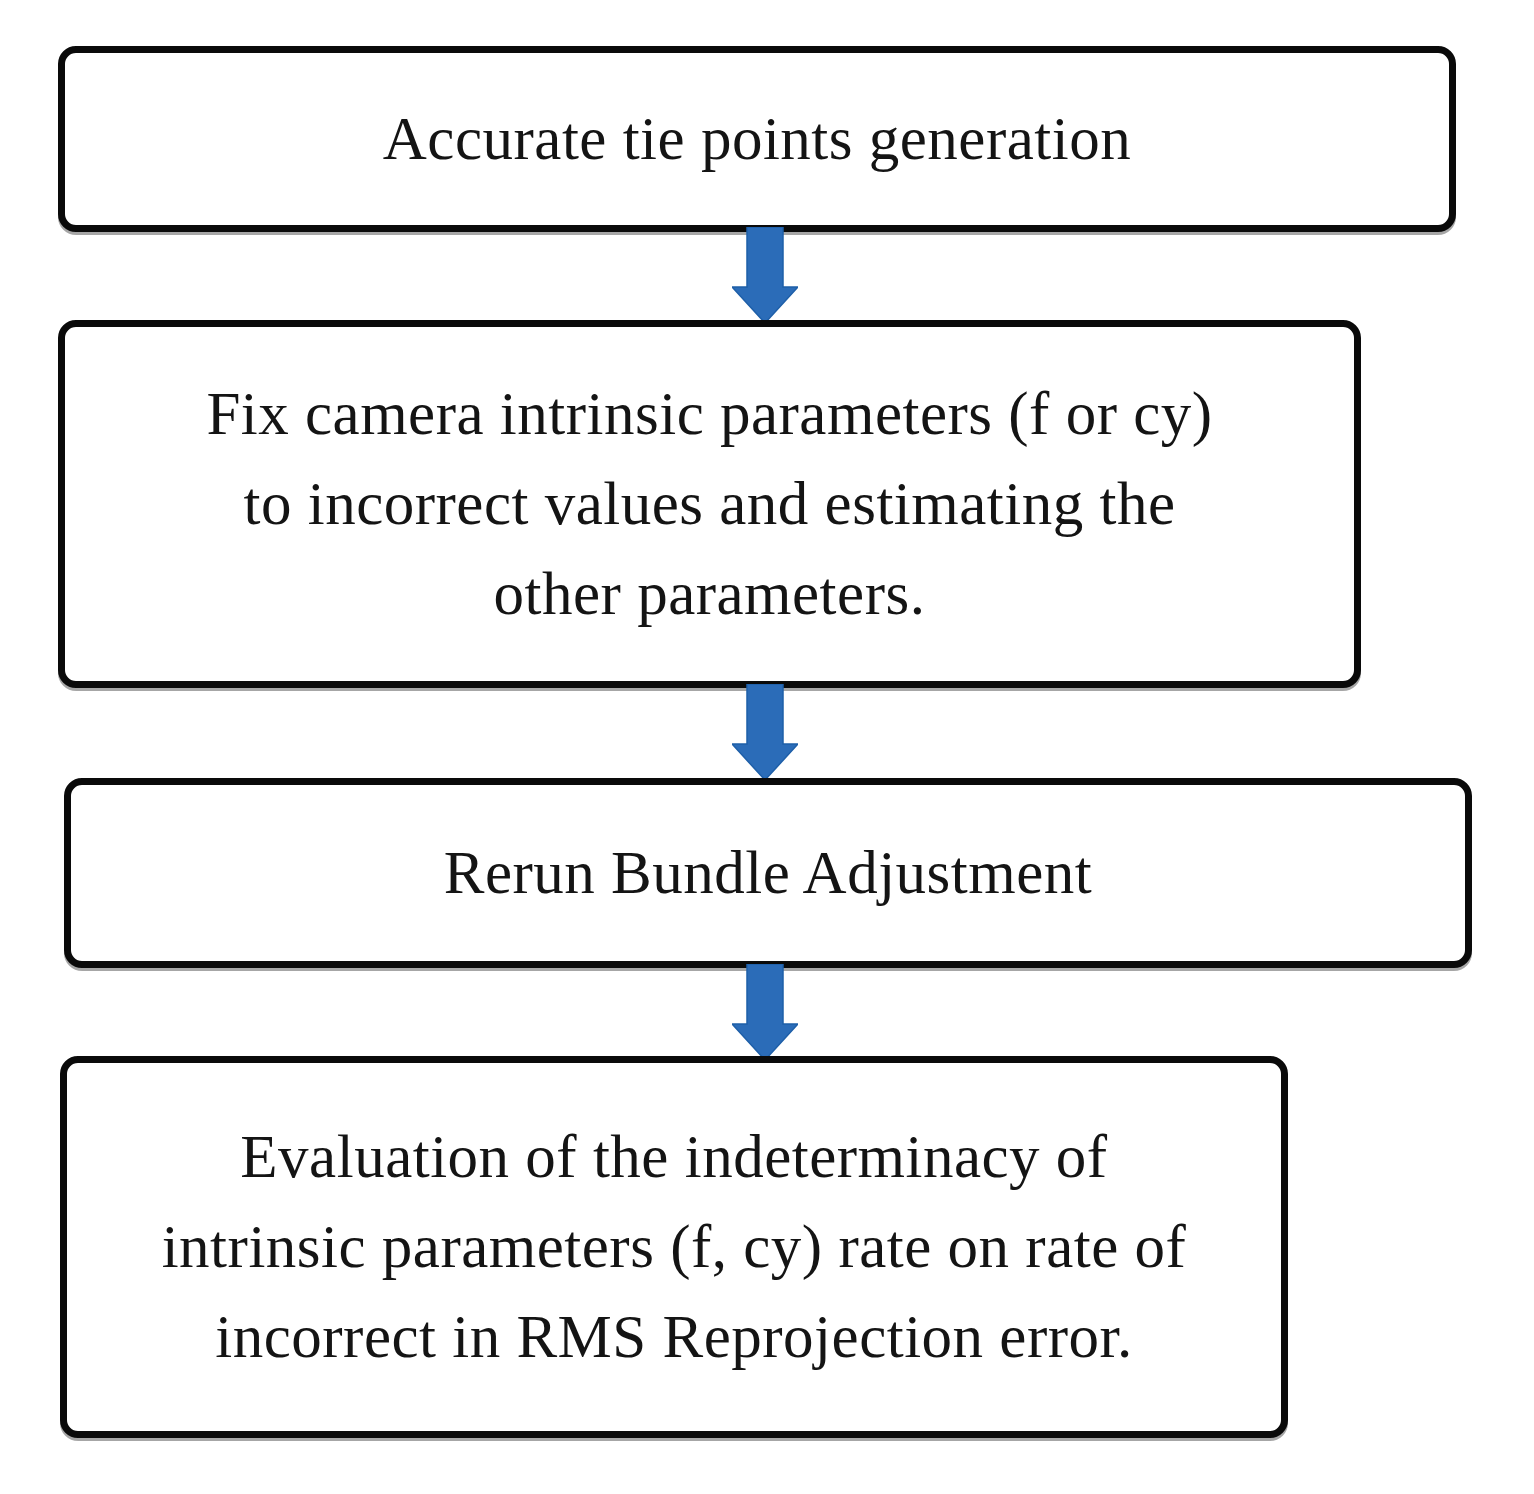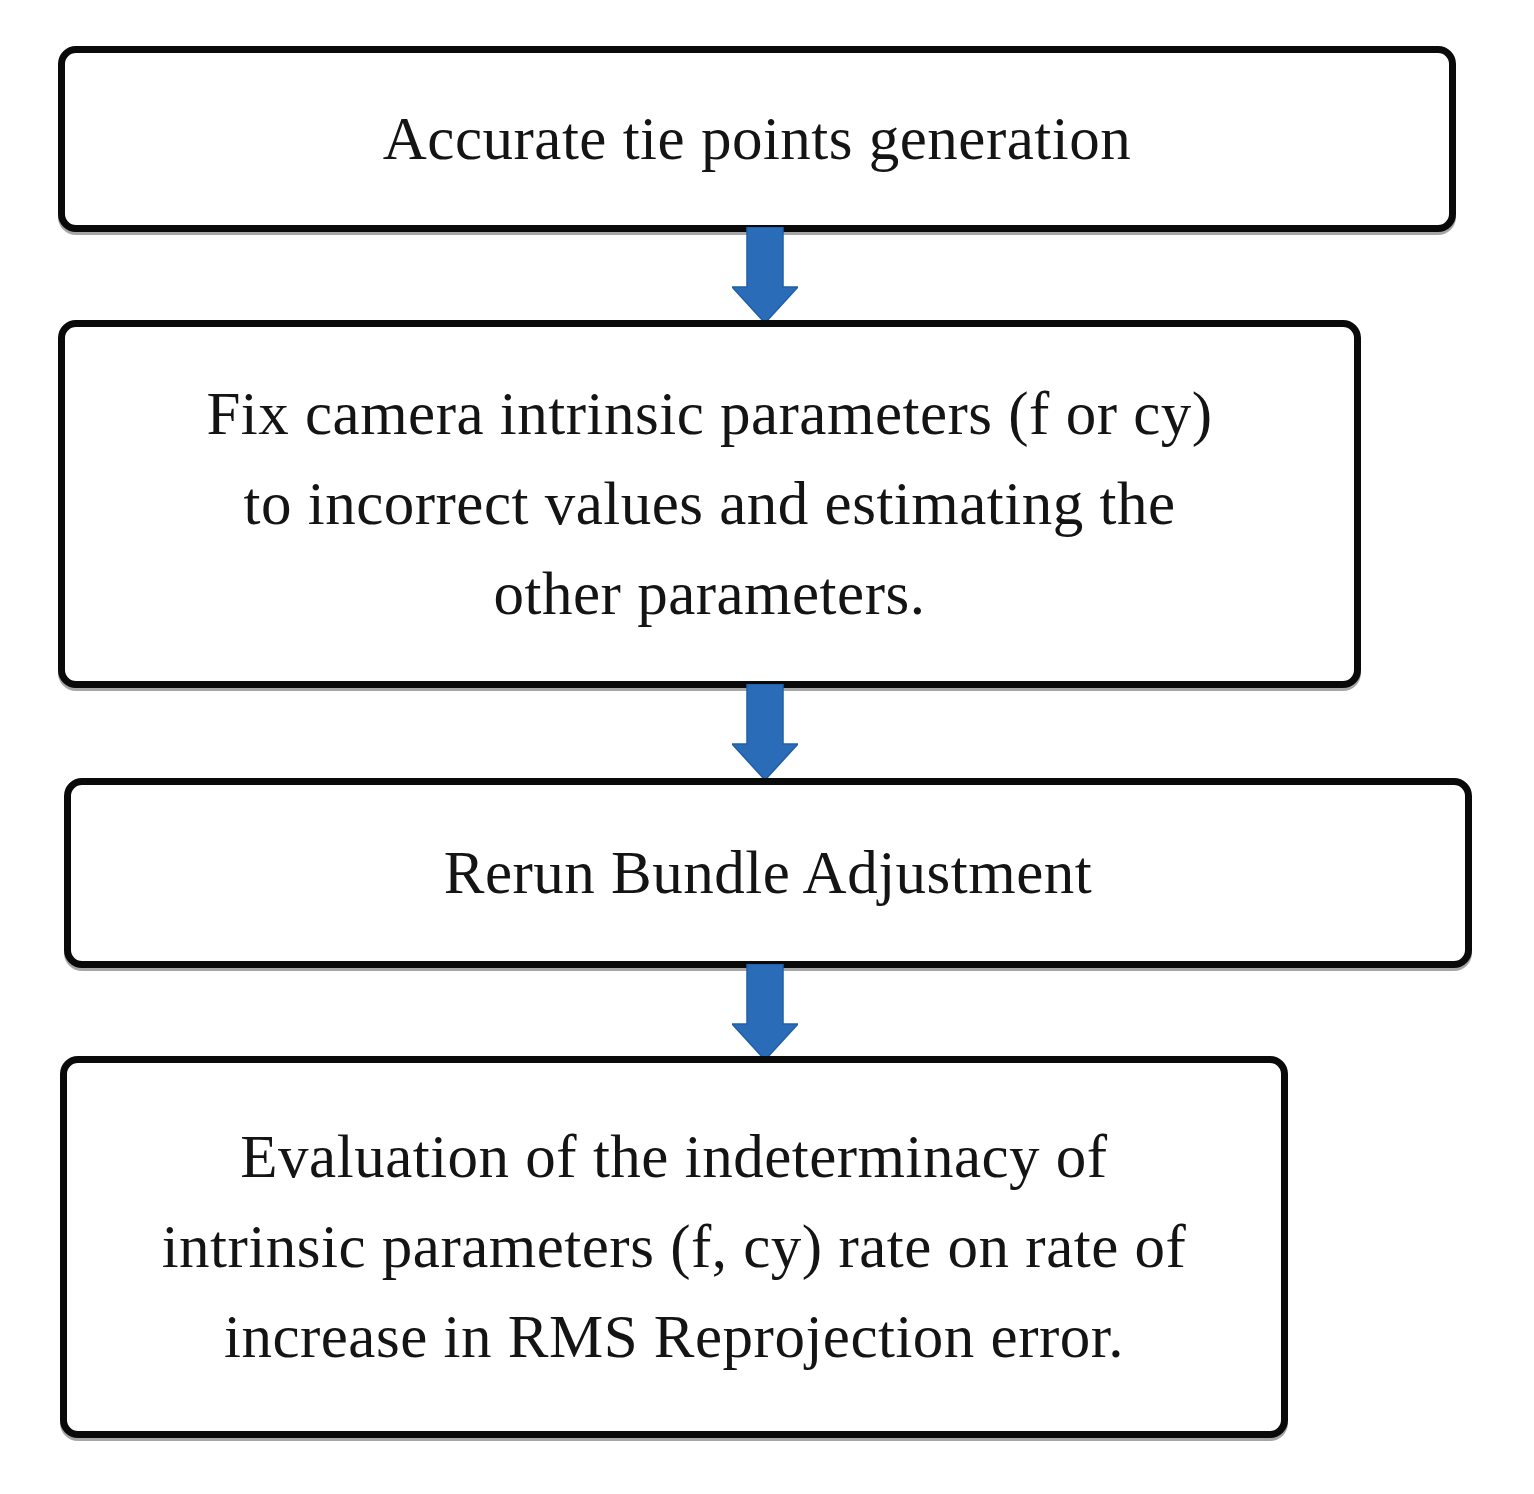--- a/index.html
+++ b/index.html
@@ -88,16 +88,16 @@
 
   <div class="connector" id="connector-3">
     <svg viewBox="0 0 66 96" aria-hidden="true">
       <polygon points="15,0 51,0 51,60 66,60 33,96 0,60 15,60" fill="#2B6CB8" stroke="#1E5FA8" stroke-width="1.5"></polygon>
     </svg>
   </div>
 
   <div class="flow-box" id="box-step-4">
     <div class="line">Evaluation of the indeterminacy of</div>
     <div class="line">intrinsic parameters (f, cy) rate on rate of</div>
-    <div class="line">increase in RMS Reprojection error.</div>
+    <div class="line">incorrect in RMS Reprojection error.</div>
   </div>
 
 </div>
 
 </body></html>

